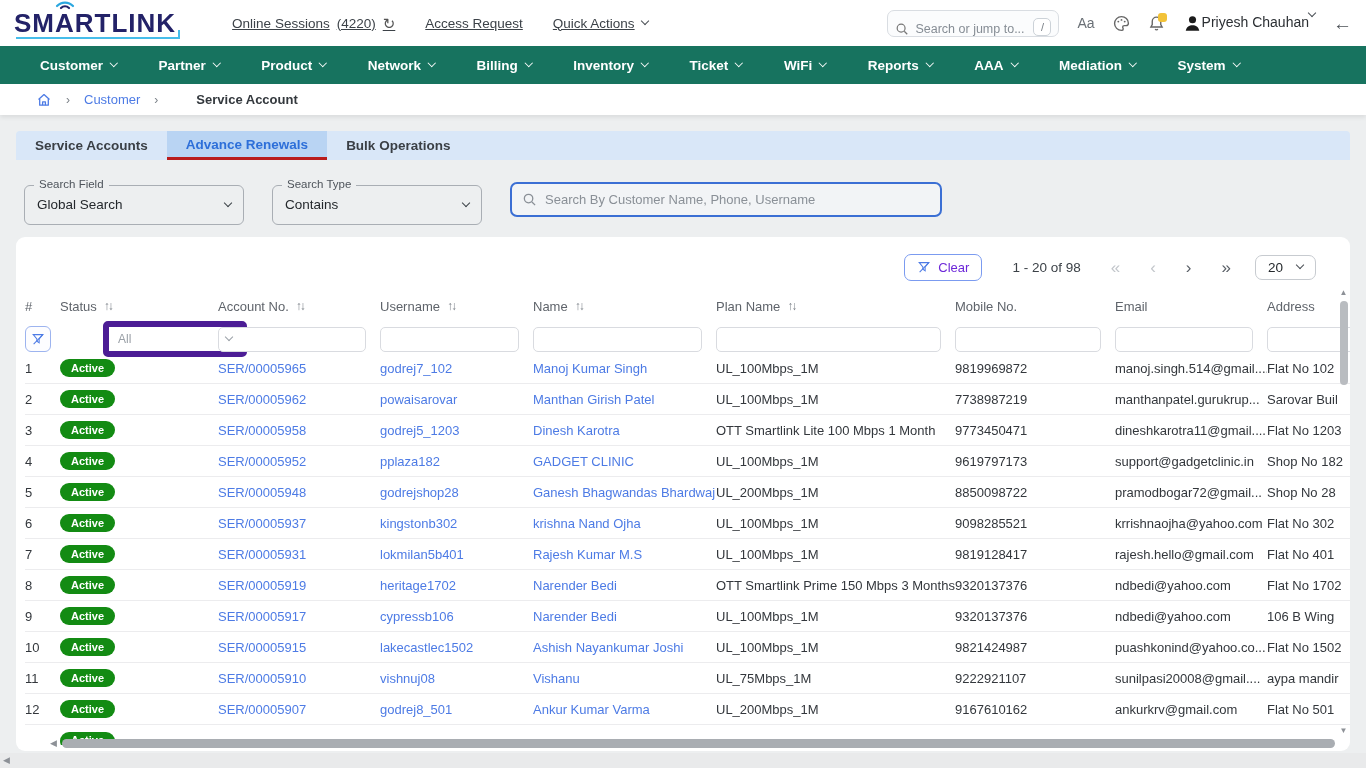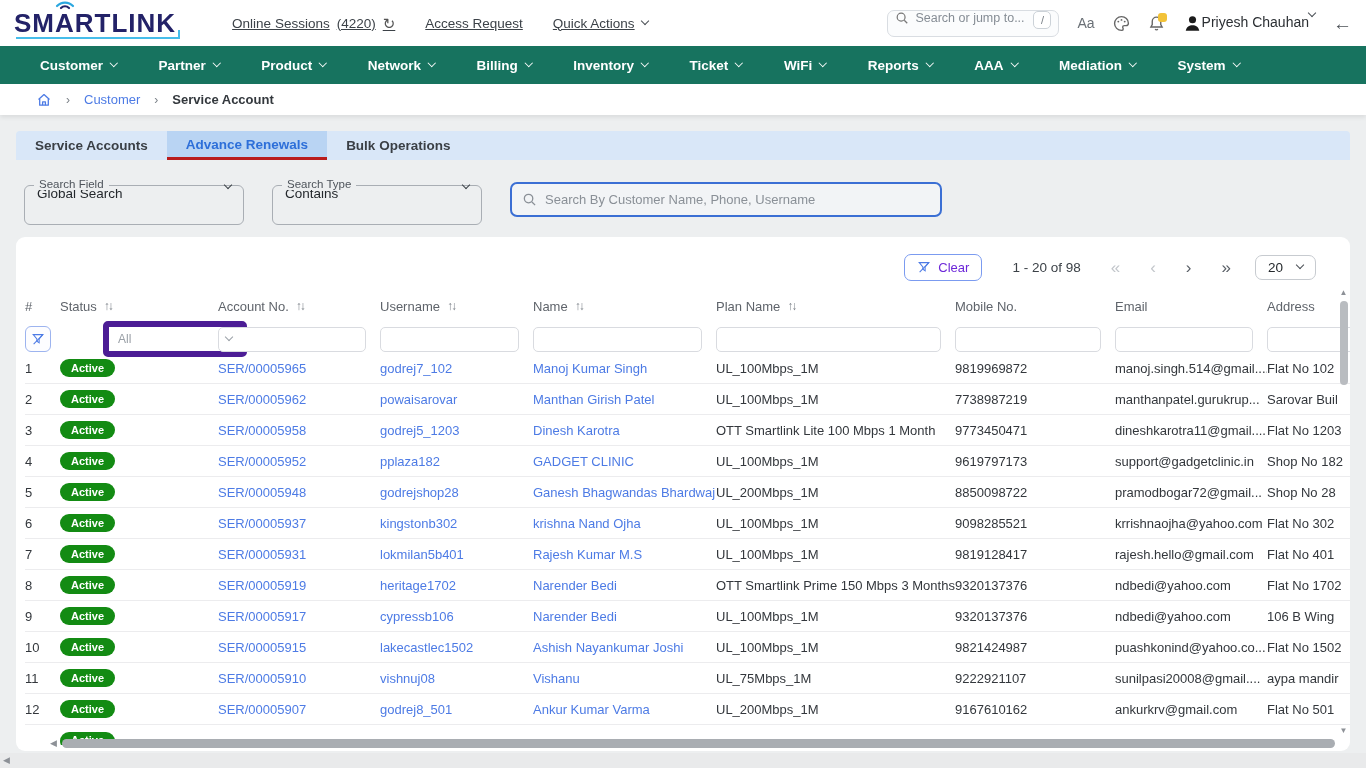--- a/index.html
+++ b/index.html
@@ -11,51 +11,51 @@
   .logo { position:relative; display:flex; align-items:flex-end; margin-right:56px; cursor:pointer; }
   .logo-text { font-size:26px; font-weight:800; letter-spacing:1px; color:#232268; line-height:1; }
   .logo-a { position:relative; display:inline-block; }
   .logo-wifi { position:absolute; left:50%; transform:translateX(-50%); top:-11px; }
   .logo-underline { position:absolute; left:2px; right:-4px; bottom:-3px; height:2px; background:#46bdea; }
   .logo-underline:after { content:""; position:absolute; right:0; bottom:0; width:2px; height:9px; background:#46bdea; }
   .topnav { display:flex; align-items:center; gap:30px; font-size:13.5px; color:#3c4248;text-decoration:underline; }
   .topnav .tlink { display:flex; align-items:center; gap:7px; cursor:pointer; white-space:nowrap; }
   .icon-refresh { font-size:15px; color:#555; line-height:1; }
   .topbar-right { margin-left:auto; display:flex; align-items:center; gap:18px; }
-  .gsearch { width:172px; height:27px; border:1px solid #d9dde2; border-radius:7px; background:#fbfcfd; display:flex; align-items:flex-start; padding:0 7px; gap:6px; }
+  .gsearch { width:172px; height:27px; border:1px solid #d9dde2; border-radius:7px; background:#fbfcfd; display:flex; align-items:flex-end; padding:0 7px; gap:6px; }
   .gsearch input { border:0; outline:0; background:transparent; flex:1; min-width:0; font-size:12.5px; color:#3c4248; font-family:"Liberation Sans", sans-serif; }
   .gsearch input::placeholder { color:#868d95; }
   .slash-badge { width:18px; height:18px; border:1px solid #ccd2d8; border-radius:5px; font-size:11px; color:#7a8087; display:flex; align-items:center; justify-content:center; background:#fff; }
   .aa-icon { font-size:14px; color:#6a7076; cursor:pointer; }
   .icon-btn { cursor:pointer; display:flex; align-items:center; position:relative; }
   .bell-dot { position:absolute; top:-2px; right:-2px; width:9px; height:9px; border-radius:3px; background:#f2c238; }
   .userbox { display:flex; align-items:flex-start; gap:0; cursor:pointer; }
   .username { font-size:14px; color:#2b2f33; }
   .chev { width:6px; height:6px; border-right:1.6px solid currentColor; border-bottom:1.6px solid currentColor; transform:rotate(45deg); display:inline-block; margin-top:-4px; color:#4a4f55; }
   .back-arrow { font-size:19px; color:#4a4f55; cursor:pointer; line-height:1; }
 
   
   .mainnav { position:absolute; top:46px; left:0; right:0; height:38px; background:#17735f; display:flex; align-items:center; padding:0 40px; gap:42px; z-index:4; }
   .nav-item { display:flex; align-items:center; gap:8px; color:#fff; font-size:13.5px; font-weight:600; cursor:pointer; white-space:nowrap; }
   .nav-item .chev { color:#fff; width:5.5px; height:5.5px; }
 
   
   .breadcrumb-bar { position:absolute; top:84px; left:0; right:0; height:31px; background:#ffffff; display:flex; align-items:center; padding:0 36px; gap:14px; box-shadow:0 2px 5px rgba(0,0,0,.09); z-index:3; }
   .bc-sep { color:#7a8087; font-size:12px; }
   .bc-link { color:#4d7be5; font-size:13px; cursor:pointer; }
-  .bc-current { color:#33383d; font-size:13px; font-weight:700; }
+  .bc-current { color:#33383d; font-size:13px; font-weight:700;margin-left:24px; }
 
   
   .content { position:absolute; top:115px; left:0; right:0; bottom:0; }
   .tabstrip { margin:16px 16px 0; height:29px; background:#d9e7f8; border-radius:4px 4px 0 0; display:flex; align-items:stretch; }
   .tab { padding:0 19px; display:flex; align-items:center; font-size:13.5px; font-weight:700; color:#3a3f45; cursor:pointer; }
   .tab.active { background:#b9d4f3; color:#2d6fd9; border-bottom:3px solid #b91c1c; }
 
   .filters { margin:19px 16px 0 24px; display:flex; align-items:center; gap:28px; height:40px; }
-  .ffield { position:relative; height:40px; border:1px solid #a9aeb4; border-radius:6px; display:flex; align-items:flex-start; padding:0 12px; cursor:pointer;margin-top:11px; }
+  .ffield { position:relative; height:40px; border:1px solid #a9aeb4; border-radius:6px; display:flex; align-items:center; padding:0 12px; cursor:pointer;margin-top:11px; }
   .ffield .flabel { position:absolute; top:-8px; left:9px; font-size:11.5px; color:#4e545b; background:#edeff0; padding:0 5px; }
   .ffield .fvalue { font-size:13.5px; color:#24282c; }
   .ffield .chev { margin-left:auto; color:#3c4248; }
   .ffield.w1 { width:220px; }
   .ffield.w2 { width:210px; }
   .bigsearch { width:432px; height:35px; border:2px solid #3b6fd4; border-radius:7px; display:flex; align-items:center; padding:0 10px; gap:8px; background:#f2f4f6; }
   .bigsearch input { border:0; outline:0; background:transparent; flex:1; font-size:13px; color:#3c4248; font-family:"Liberation Sans", sans-serif; }
   .bigsearch input::placeholder { color:#8a9097; }
 
   

